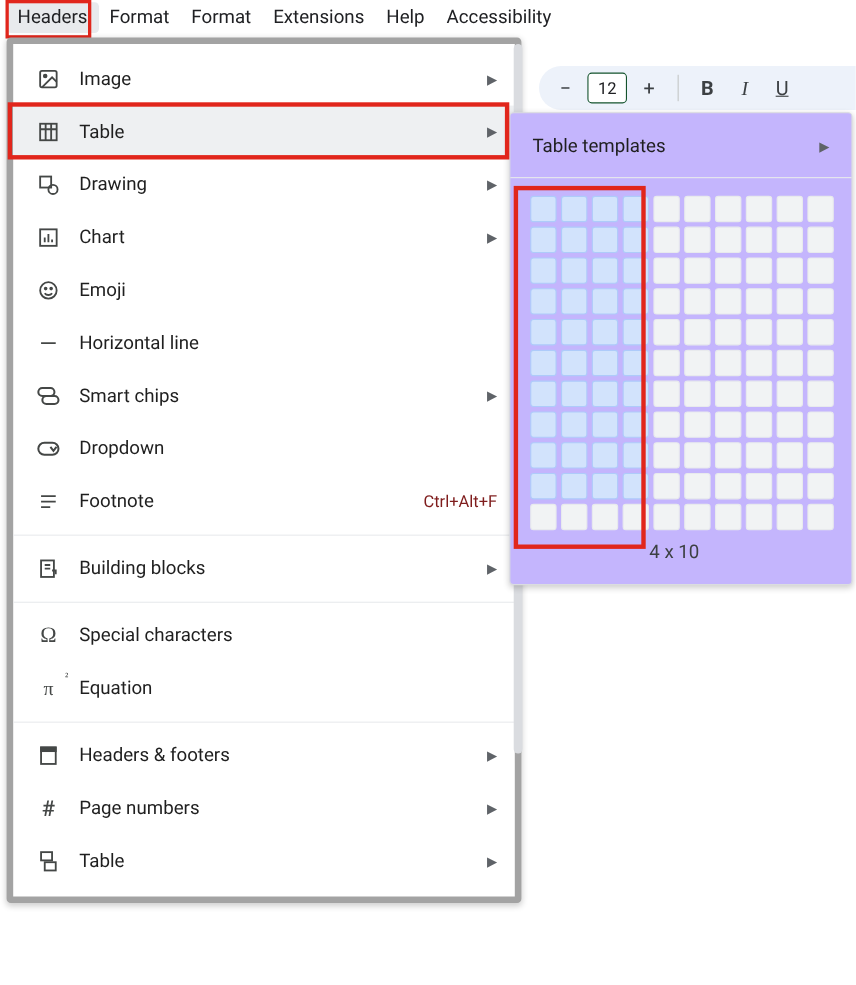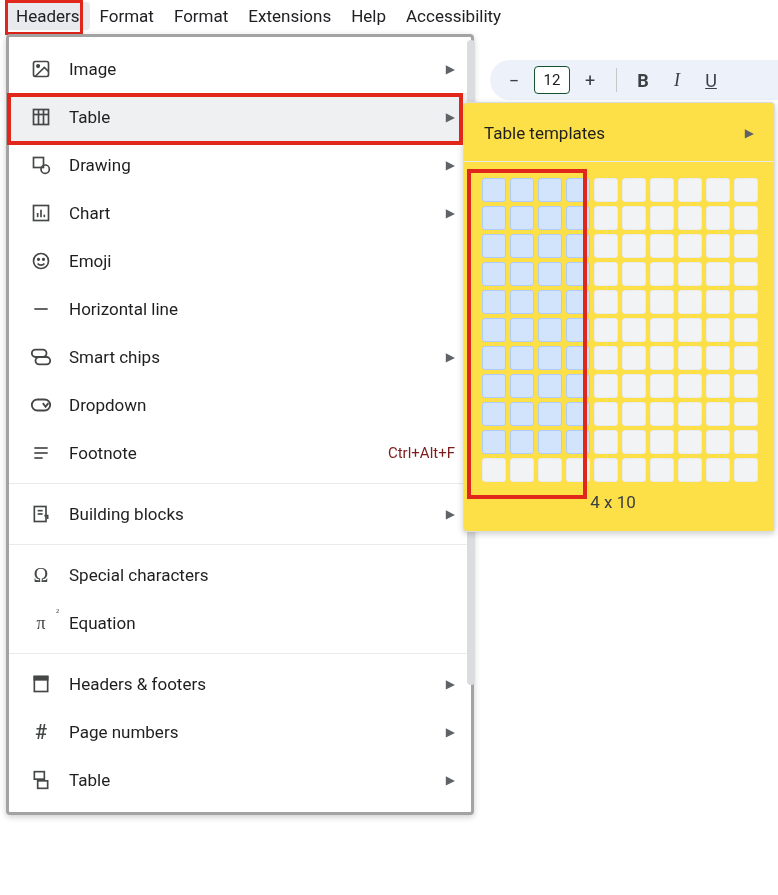--- a/index.html
+++ b/index.html
@@ -80,21 +80,21 @@
     height: 24px;
     background: #c4c7c5;
     margin: 0 6px;
   }
   .dropdown {
     position: absolute;
     top: 34px;
     left: 6px;
     width: 468px;
     background: #fff;
-    border: 3px solid #a3a3a3;
+    border: 6px solid #a3a3a3;
     border-radius: 4px;
     box-shadow: 0 2px 6px rgba(0,0,0,.2);
     padding: 8px 0;
     z-index: 10;
   }
   .dropdown .item {
     display: flex;
     align-items: center;
     height: 48px;
     padding: 0 16px 0 20px;
@@ -141,21 +141,21 @@
     height: 52px;
     pointer-events: none;
     z-index: 20;
   }
   .submenu {
     position: absolute;
     top: 102px;
     left: 463px;
     width: 312px;
     height: 430px;
-    background: #fde047;
+    background: #c4b5fd;
     border: 1px solid #dadce0;
     border-radius: 4px;
     box-shadow: 0 2px 6px rgba(0,0,0,.2);
     padding: 8px 0;
     z-index: 15;
   }
   .submenu .item {
     display: flex;
     align-items: center;
     height: 44px;

